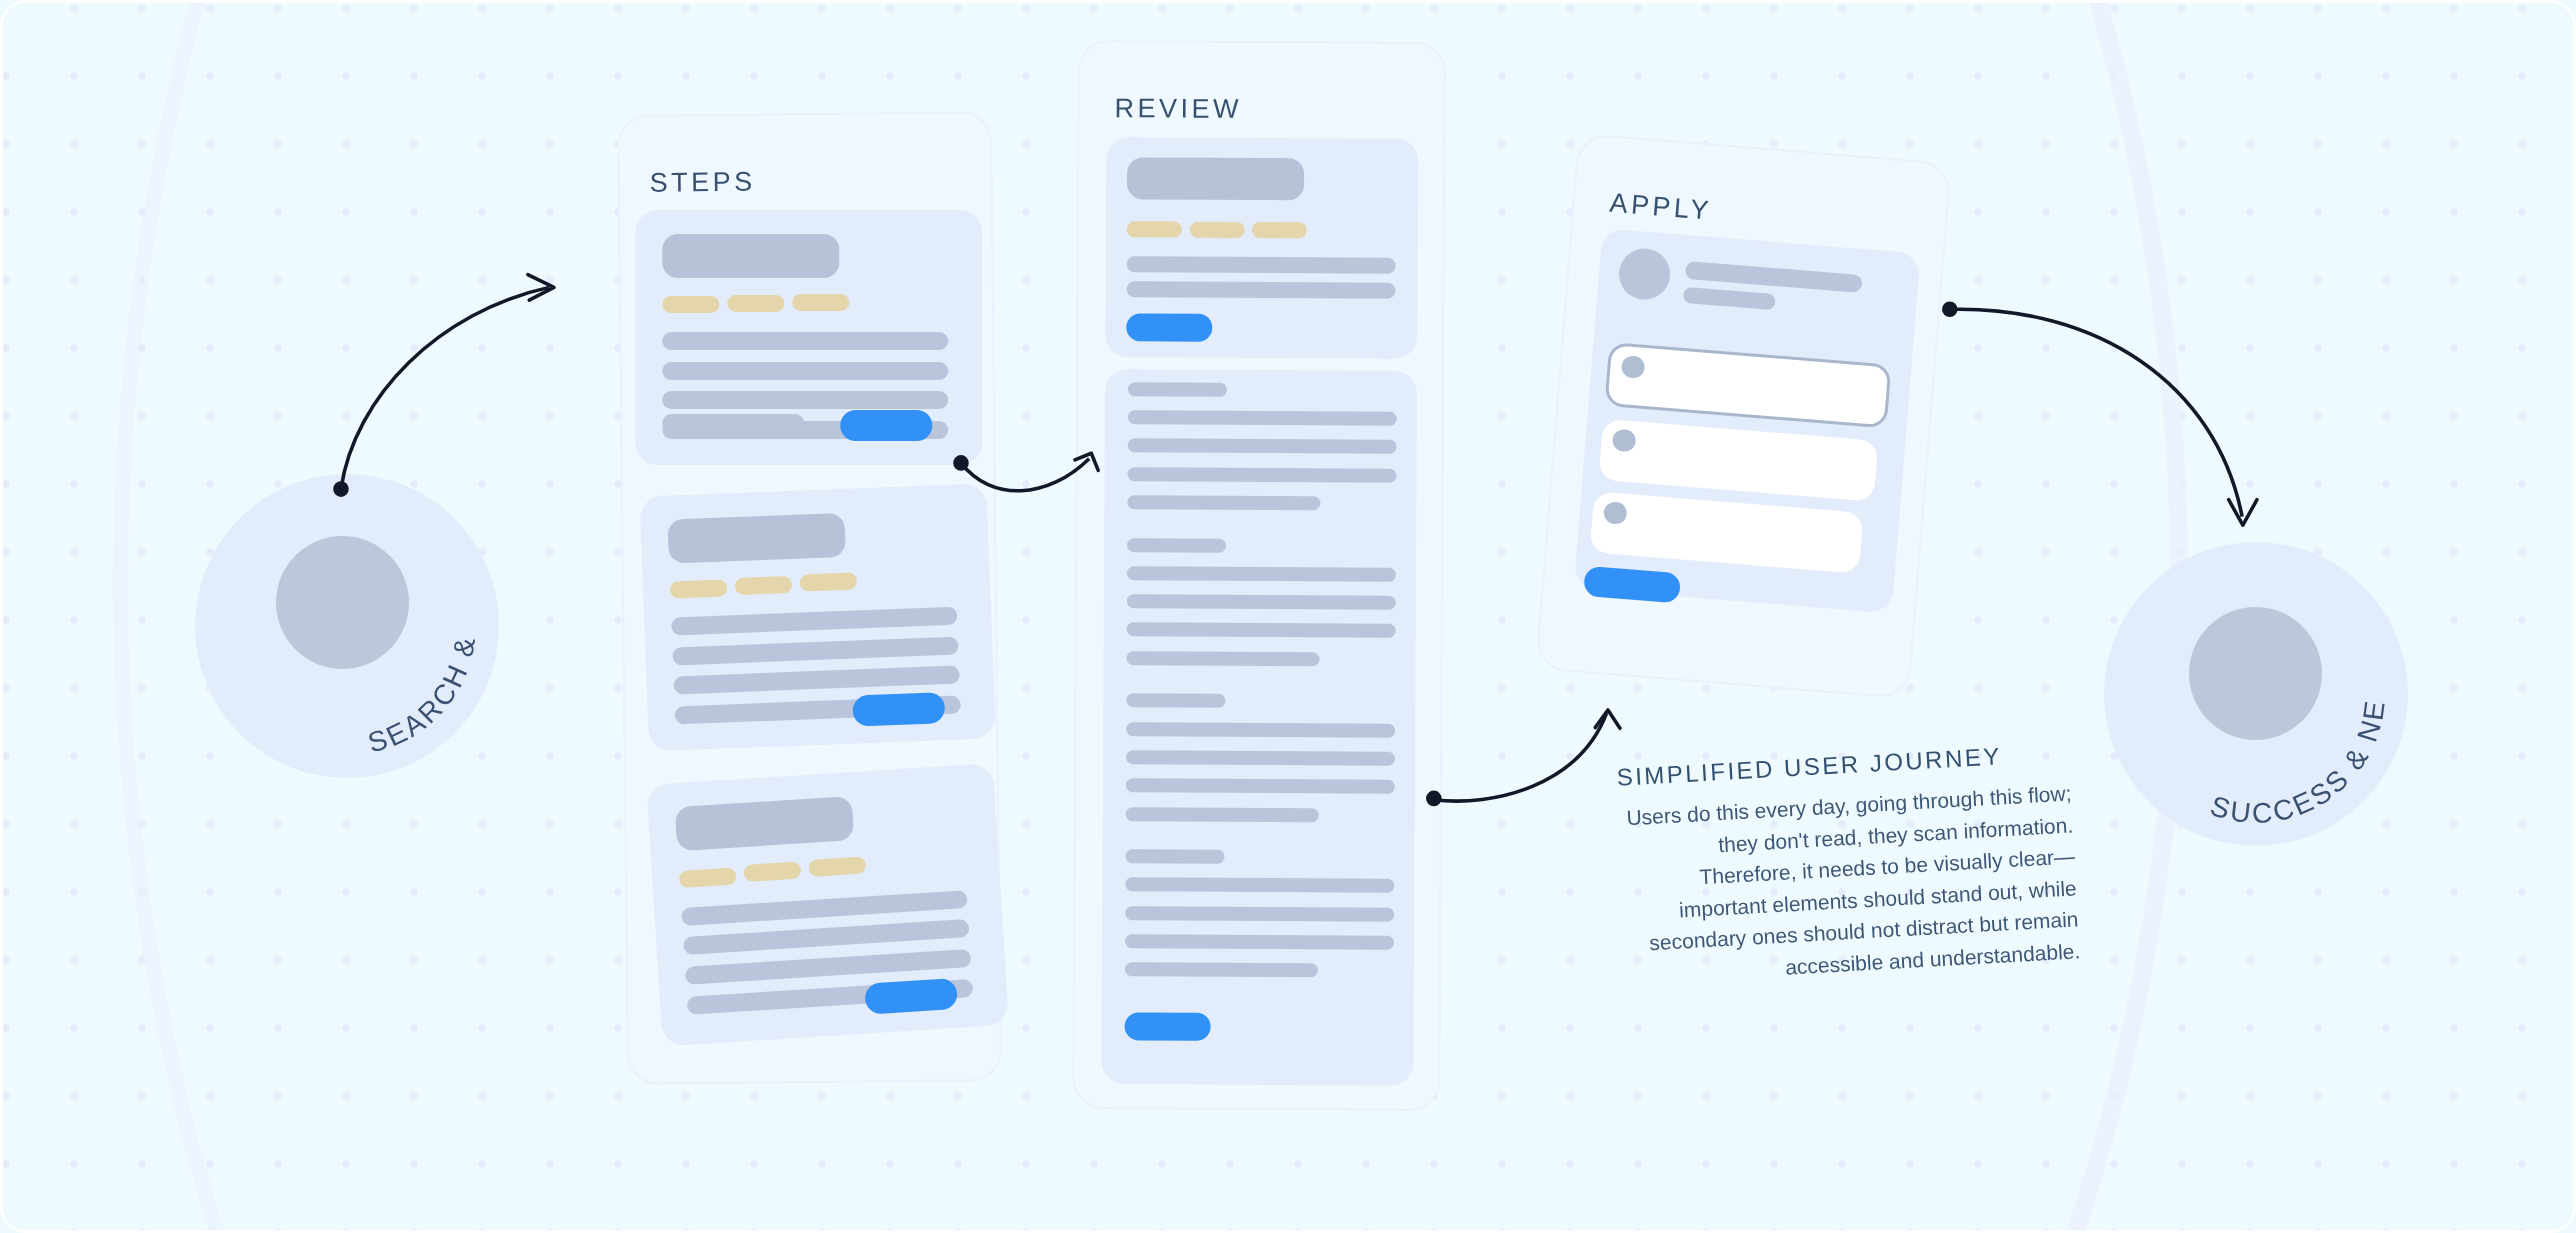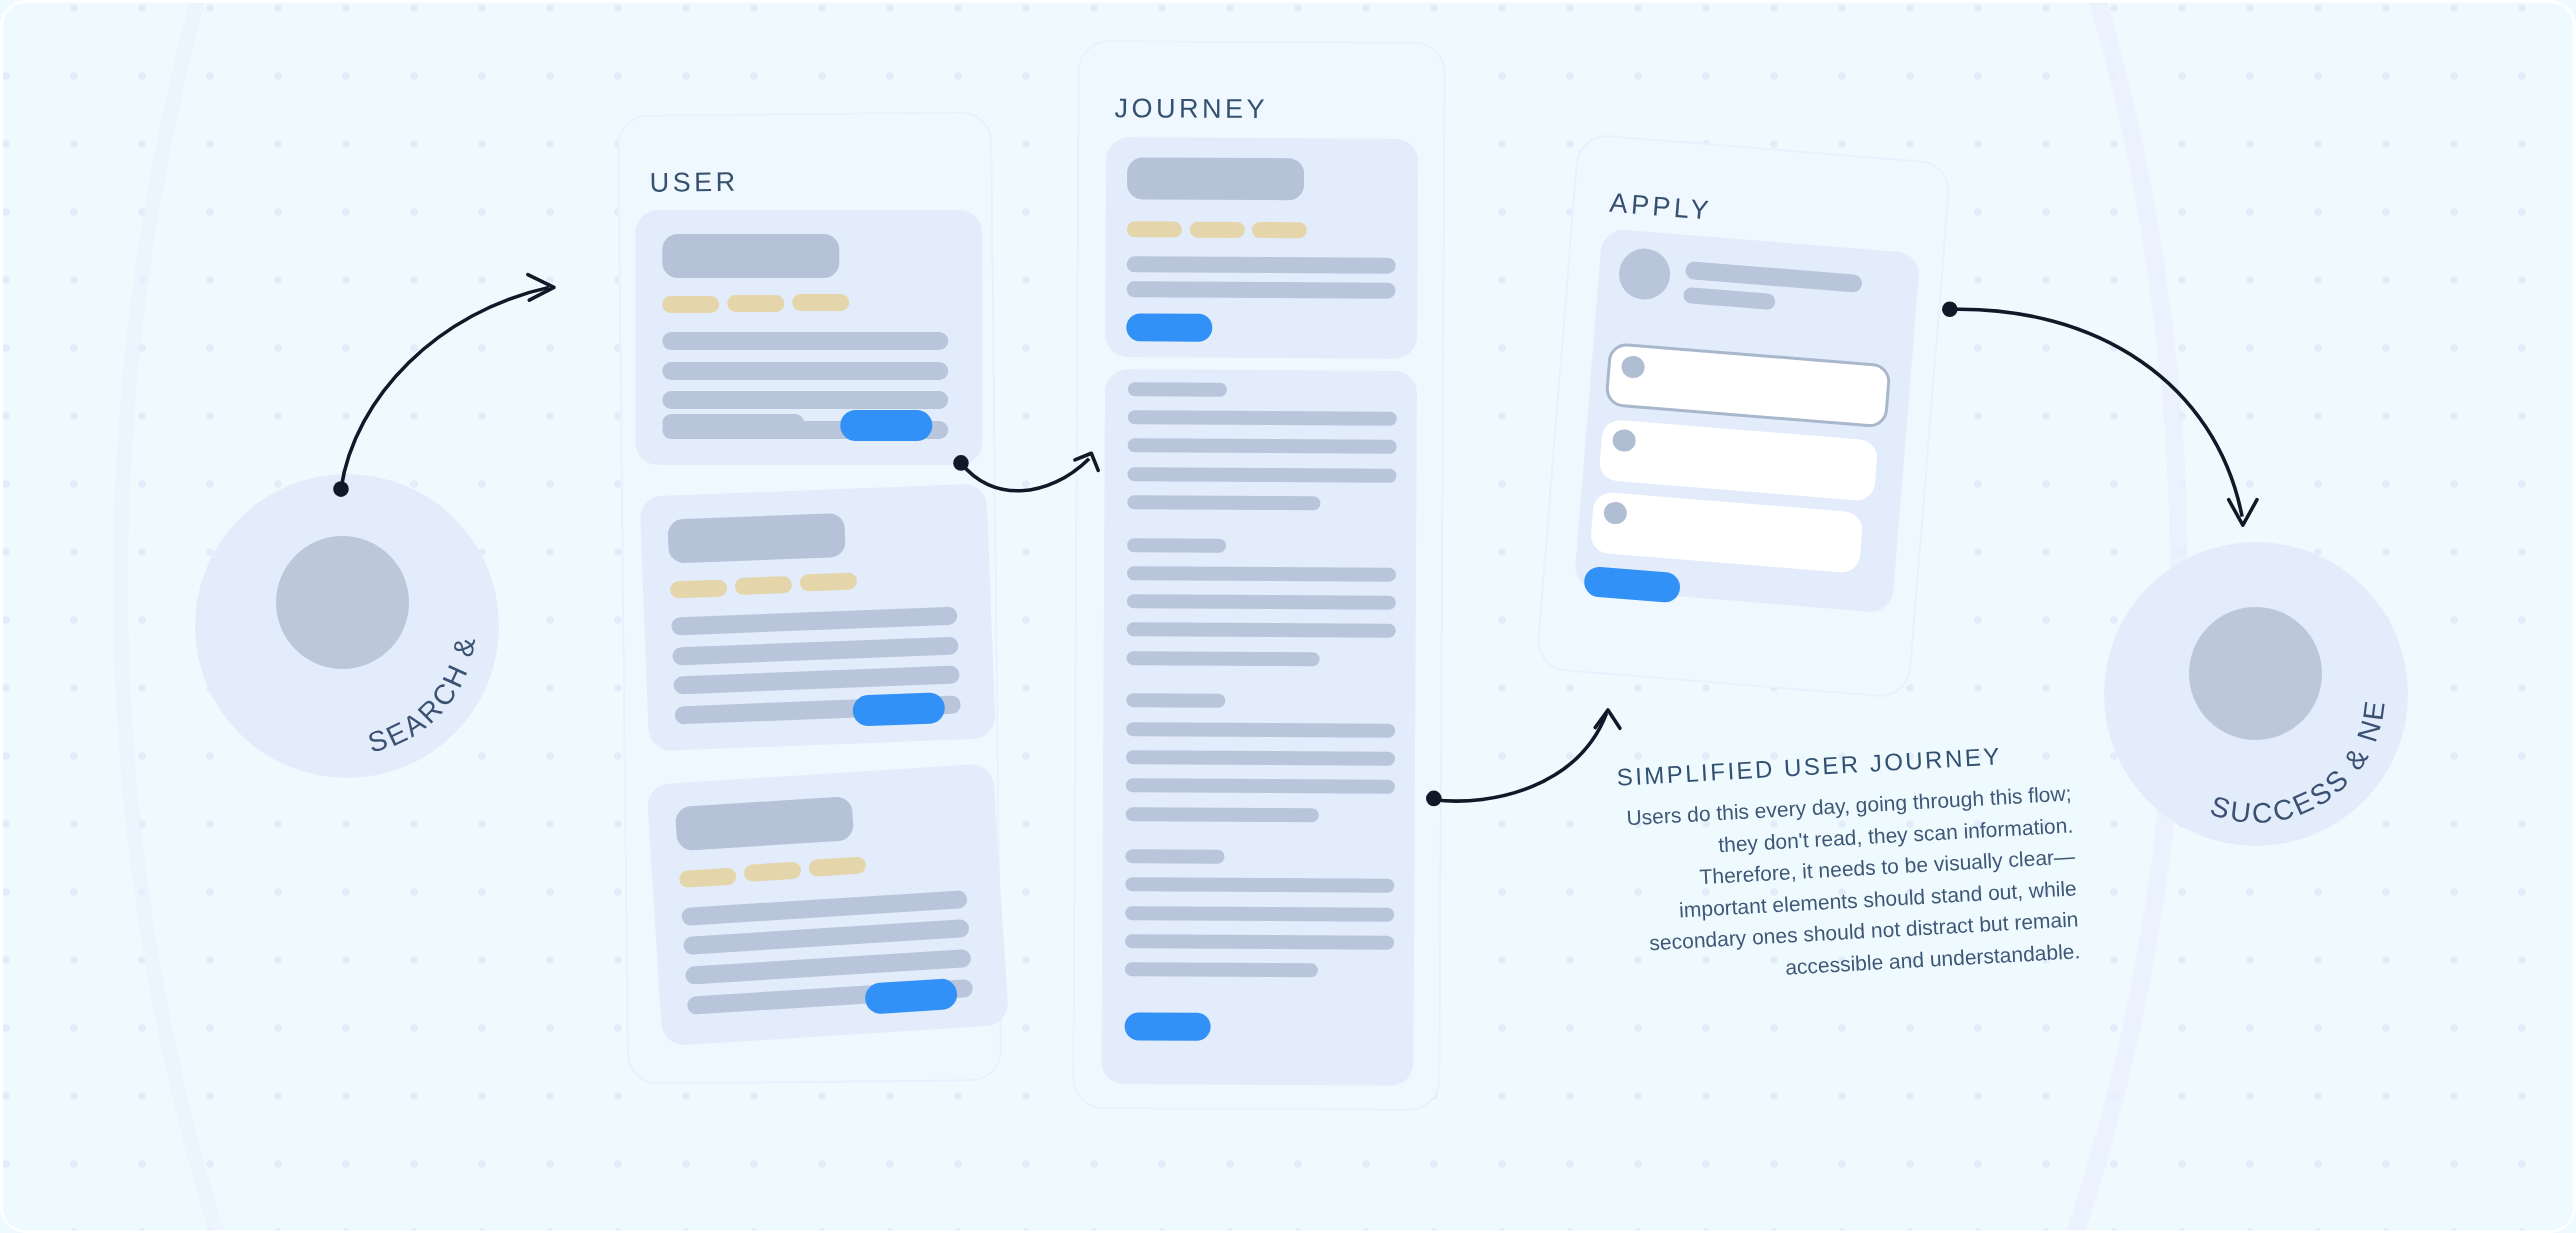--- a/index.html
+++ b/index.html
@@ -144,21 +144,21 @@
     <div class="inner"></div>
     <svg class="circ-label" viewBox="0 0 430 430">
       <defs>
         <path id="pR" d="M 33,215 A 182,182 0 0 0 397,215" fill="none"></path>
       </defs>
       <text><textPath href="#pR" startOffset="38%">SUCCESS &amp; NEXT STEPS</textPath></text>
     </svg>
   </div>
 
   <div class="panel" id="panel-scan">
-    <div class="panel-title">USER</div>
+    <div class="panel-title">STEPS</div>
 
     <div class="card" style="left:14px; top:95px; width:347px; height:255px; transform:rotate(0.6deg);">
       <div class="title-block" style="left:27px; top:24px; width:177px; height:44px;"></div>
       <div class="tag" style="left:27px; top:86px; width:57px; height:17px;"></div>
       <div class="tag" style="left:92px; top:85px; width:57px; height:17px;"></div>
       <div class="tag" style="left:157px; top:84px; width:57px; height:17px;"></div>
       <div class="bar" style="left:27px; top:122px; width:286px; height:17.7px;"></div>
       <div class="bar" style="left:27px; top:152px; width:286px; height:17.7px;"></div>
       <div class="bar" style="left:27px; top:181px; width:286px; height:17.7px;"></div>
       <div class="bar" style="left:27px; top:211px; width:286px; height:17.7px;"></div>
@@ -185,21 +185,21 @@
       <div class="tag" style="left:157px; top:85px; width:57px; height:17px;"></div>
       <div class="bar" style="left:27px; top:125px; width:286px; height:17.7px;"></div>
       <div class="bar" style="left:27px; top:154px; width:286px; height:17.7px;"></div>
       <div class="bar" style="left:27px; top:184px; width:286px; height:17.7px;"></div>
       <div class="bar" style="left:27px; top:214px; width:286px; height:17.7px;"></div>
       <div class="btn-blue" style="left:205px; top:212px; width:92px; height:31px;"></div>
     </div>
   </div>
 
   <div class="panel" id="panel-review">
-    <div class="panel-title">JOURNEY</div>
+    <div class="panel-title">REVIEW</div>
 
     <div class="card" style="left:27px; top:95px; width:312px; height:220px;">
       <div class="title-block" style="left:21px; top:20px; width:177px; height:42px;"></div>
       <div class="tag" style="left:21px; top:84px; width:55px; height:15.6px;"></div>
       <div class="tag" style="left:84px; top:84px; width:55px; height:15.6px;"></div>
       <div class="tag" style="left:146px; top:84px; width:55px; height:15.6px;"></div>
       <div class="bar" style="left:21px; top:119px; width:269px; height:15.6px;"></div>
       <div class="bar" style="left:21px; top:144px; width:269px; height:15.6px;"></div>
       <div class="btn-blue" style="left:21px; top:176px; width:86px; height:28px;"></div>
     </div>

